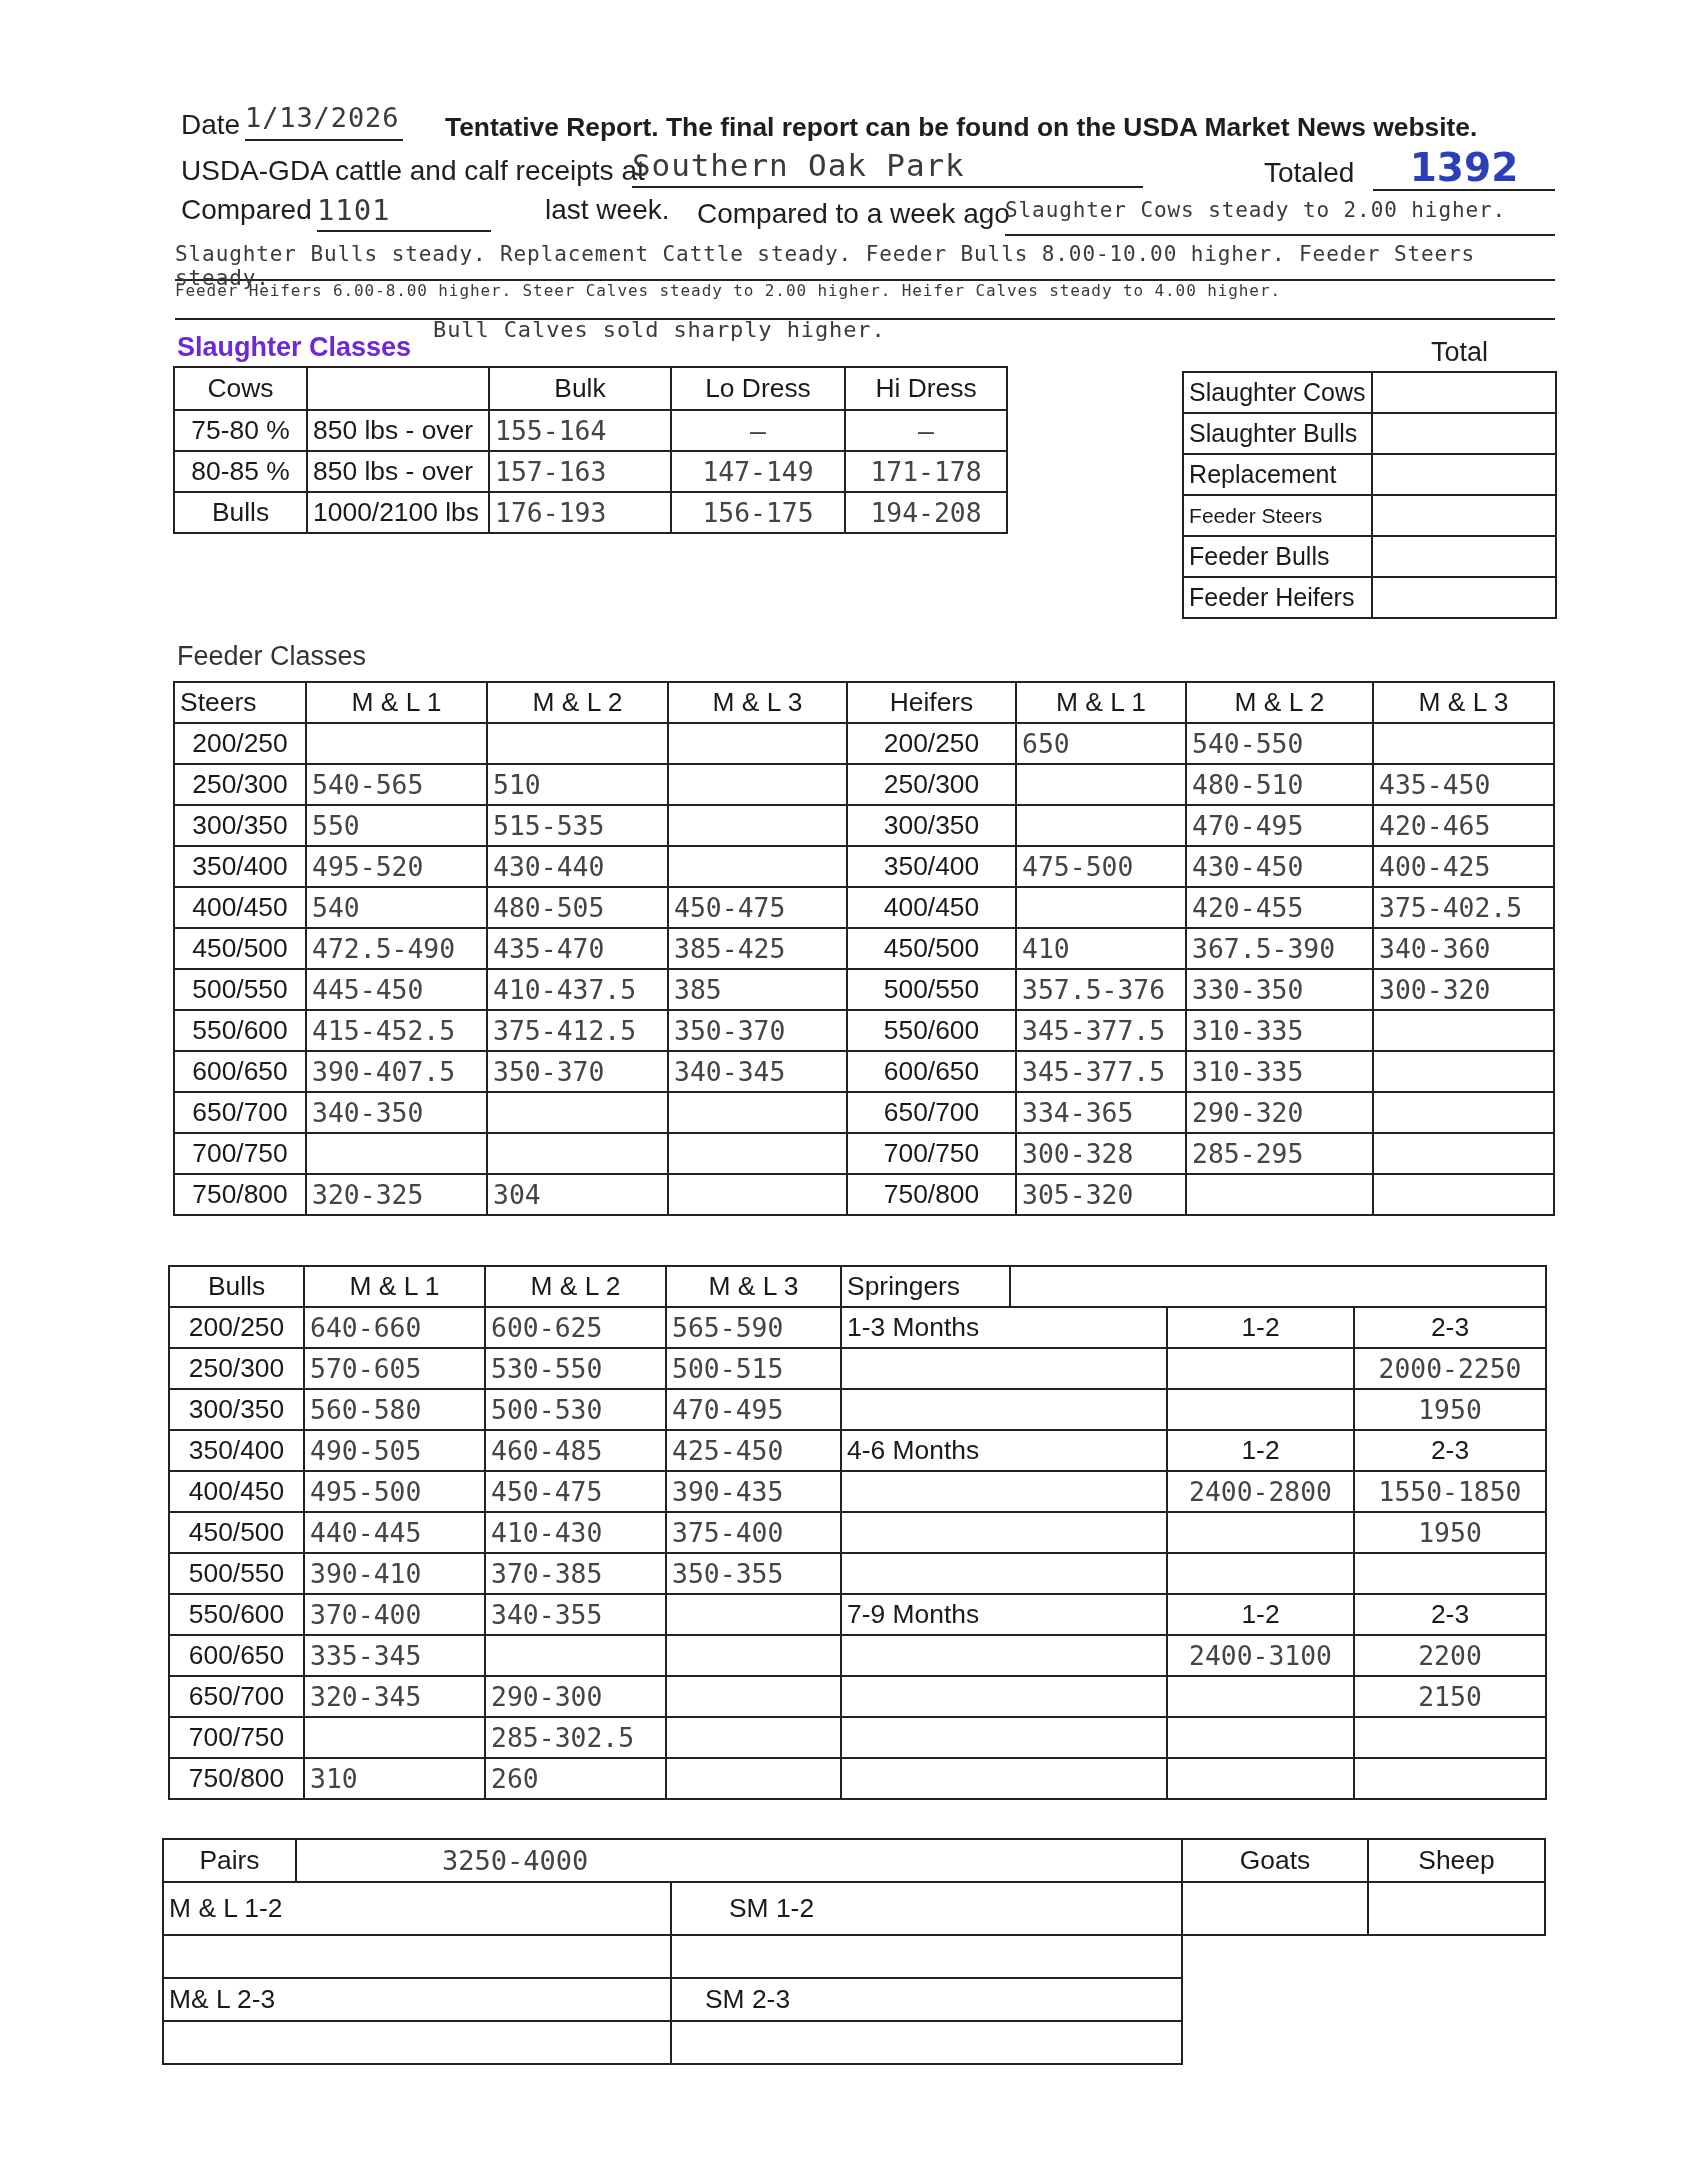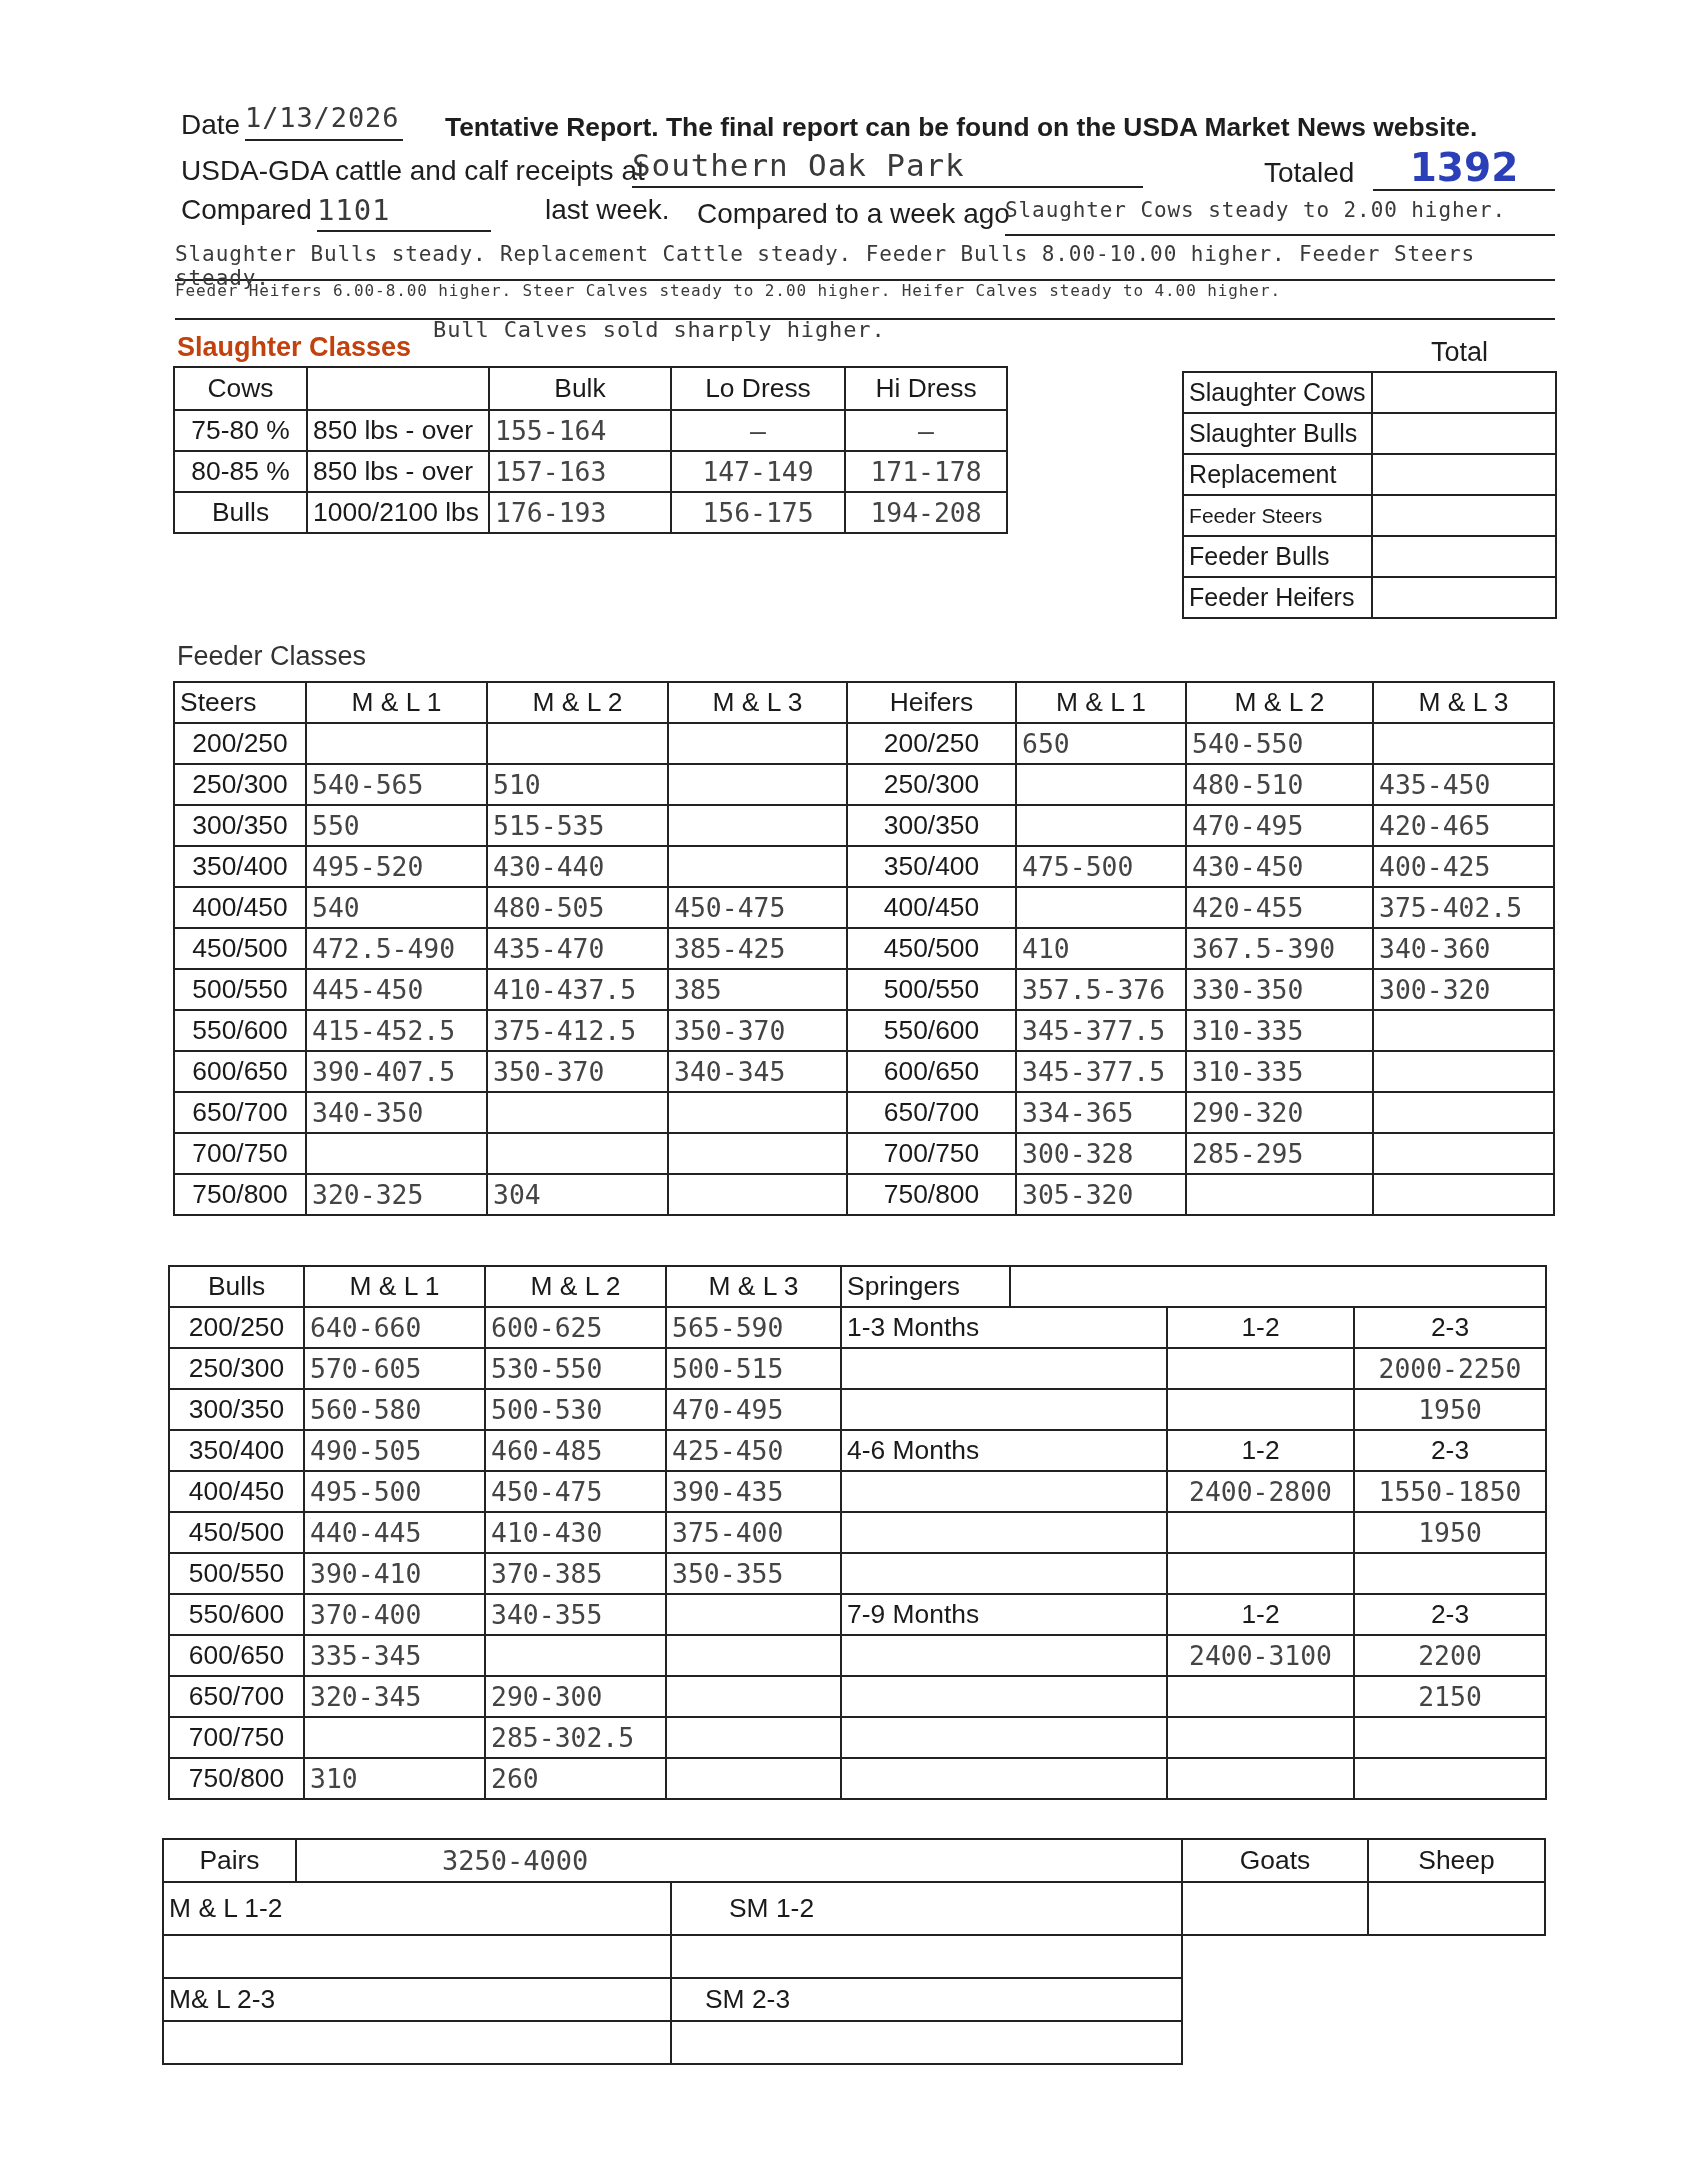--- a/index.html
+++ b/index.html
@@ -30,21 +30,21 @@
 
 <div class="abs print line-text" style="left:181px;top:194px;">Compared</div>
 <div class="abs hand uline" style="left:317px;top:193px;width:174px;height:37px;font-size:29px;">1101</div>
 <div class="abs print line-text" style="left:545px;top:194px;">last week.</div>
 <div class="abs print line-text" style="left:697px;top:198px;">Compared to a week ago</div>
 <div class="abs hand uline" style="left:1005px;top:198px;width:550px;height:36px;font-size:21px;">Slaughter Cows steady to 2.00 higher.</div>
 <div class="abs hand uline" style="left:175px;top:242px;width:1380px;height:37px;font-size:21px;">Slaughter Bulls steady. Replacement Cattle steady. Feeder Bulls 8.00-10.00 higher. Feeder Steers steady.</div>
 <div class="abs hand uline" style="left:175px;top:281px;width:1380px;height:37px;font-size:16px;">Feeder Heifers 6.00-8.00 higher. Steer Calves steady to 2.00 higher. Heifer Calves steady to 4.00 higher.</div>
 <div class="abs hand" style="left:433px;top:317px;font-size:22px;">Bull Calves sold sharply higher.</div>
 
-<div class="abs print" style="left:177px;top:332px;font-size:27px;font-weight:bold;color:#c2410c;">Slaughter Classes</div>
+<div class="abs print" style="left:177px;top:332px;font-size:27px;font-weight:bold;color:#6d28d9;">Slaughter Classes</div>
 <div class="abs print" style="left:1431px;top:337px;font-size:27px;">Total</div>
 
 <table class="grid" style="left:173px;top:366px;width:833px;">
   <colgroup>
       <col style="width:133px">
       <col style="width:182px">
       <col style="width:182px">
       <col style="width:174px">
       <col style="width:162px">
     </colgroup>

